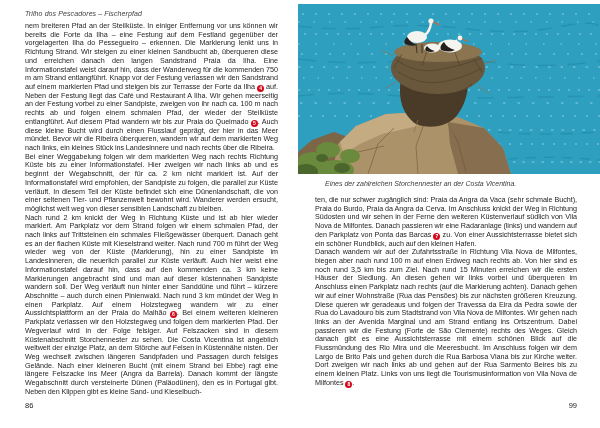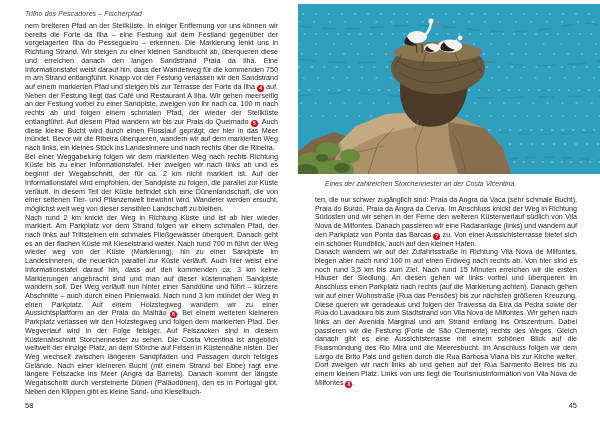--- a/index.html
+++ b/index.html
@@ -137,16 +137,16 @@
     </svg>
   </div>
 
   <div class="photo-caption">Eines der zahlreichen Storchennester an der Costa Vicentina.</div>
 
   <div id="right-col" class="col">
       <p><span>ten, die nur schwer zugänglich sind: Praia da Angra da Vaca (sehr schmale Bucht), Praia do Burdo, Praia da Angra da Cerva. Im Anschluss knickt der Weg in Richtung Südosten und wir sehen in der Ferne den weiteren Küstenverlauf südlich von Vila Nova de Milfontes. Danach passieren wir eine Radaranlage (links) und wandern auf den Parkplatz von </span><span class="b">Ponta das Barcas</span><span> </span><span class="marker">7</span><span> zu. Von einer Aussichtsterrasse bietet sich ein schöner Rundblick, auch auf den kleinen Hafen.</span></p>
       <p><span>Danach wandern wir auf der Zufahrtsstraße in Richtung Vila Nova de Milfontes, biegen aber nach rund 100 m auf einen Erdweg nach rechts ab. Von hier sind es noch rund 3,5 km bis zum Ziel. Nach rund 15 Minuten erreichen wir die ersten Häuser der Siedlung. An diesen gehen wir links vorbei und überqueren im Anschluss einen Parkplatz nach rechts (auf die Markierung achten). Danach gehen wir auf einer Wohnstraße (Rua das Pensões) bis zur nächsten größeren Kreuzung. Diese queren wir geradeaus und folgen der Travessa da Eira da Pedra sowie der Rua do Lavadouro bis zum Stadtstrand von Vila Nova de Milfontes. Wir gehen nach links an der Avenida Marginal und am Strand entlang ins Ortszentrum. Dabei passieren wir die Festung (Forte de São Clemente) rechts des Weges. Gleich danach gibt es eine Aussichtsterrasse mit einem schönen Blick auf die Flussmündung des Rio Mira und die Meeresbucht. Im Anschluss folgen wir dem Largo de Brito Pais und gehen durch die Rua Barbosa Viana bis zur Kirche weiter. Dort zweigen wir nach links ab und gehen auf der Rua Sarmento Beires bis zu einem kleinen Platz. Links von uns liegt die Tourismusinformation von </span><span class="b">Vila Nova de Milfontes</span><span> </span><span class="marker">8</span><span>.</span></p>
     </div>
 
-  <div id="pagenum-left" class="pagenum">58</div>
-  <div id="pagenum-right" class="pagenum">45</div>
+  <div id="pagenum-left" class="pagenum">86</div>
+  <div id="pagenum-right" class="pagenum">99</div>
 
 </div>
 
 </body></html>

